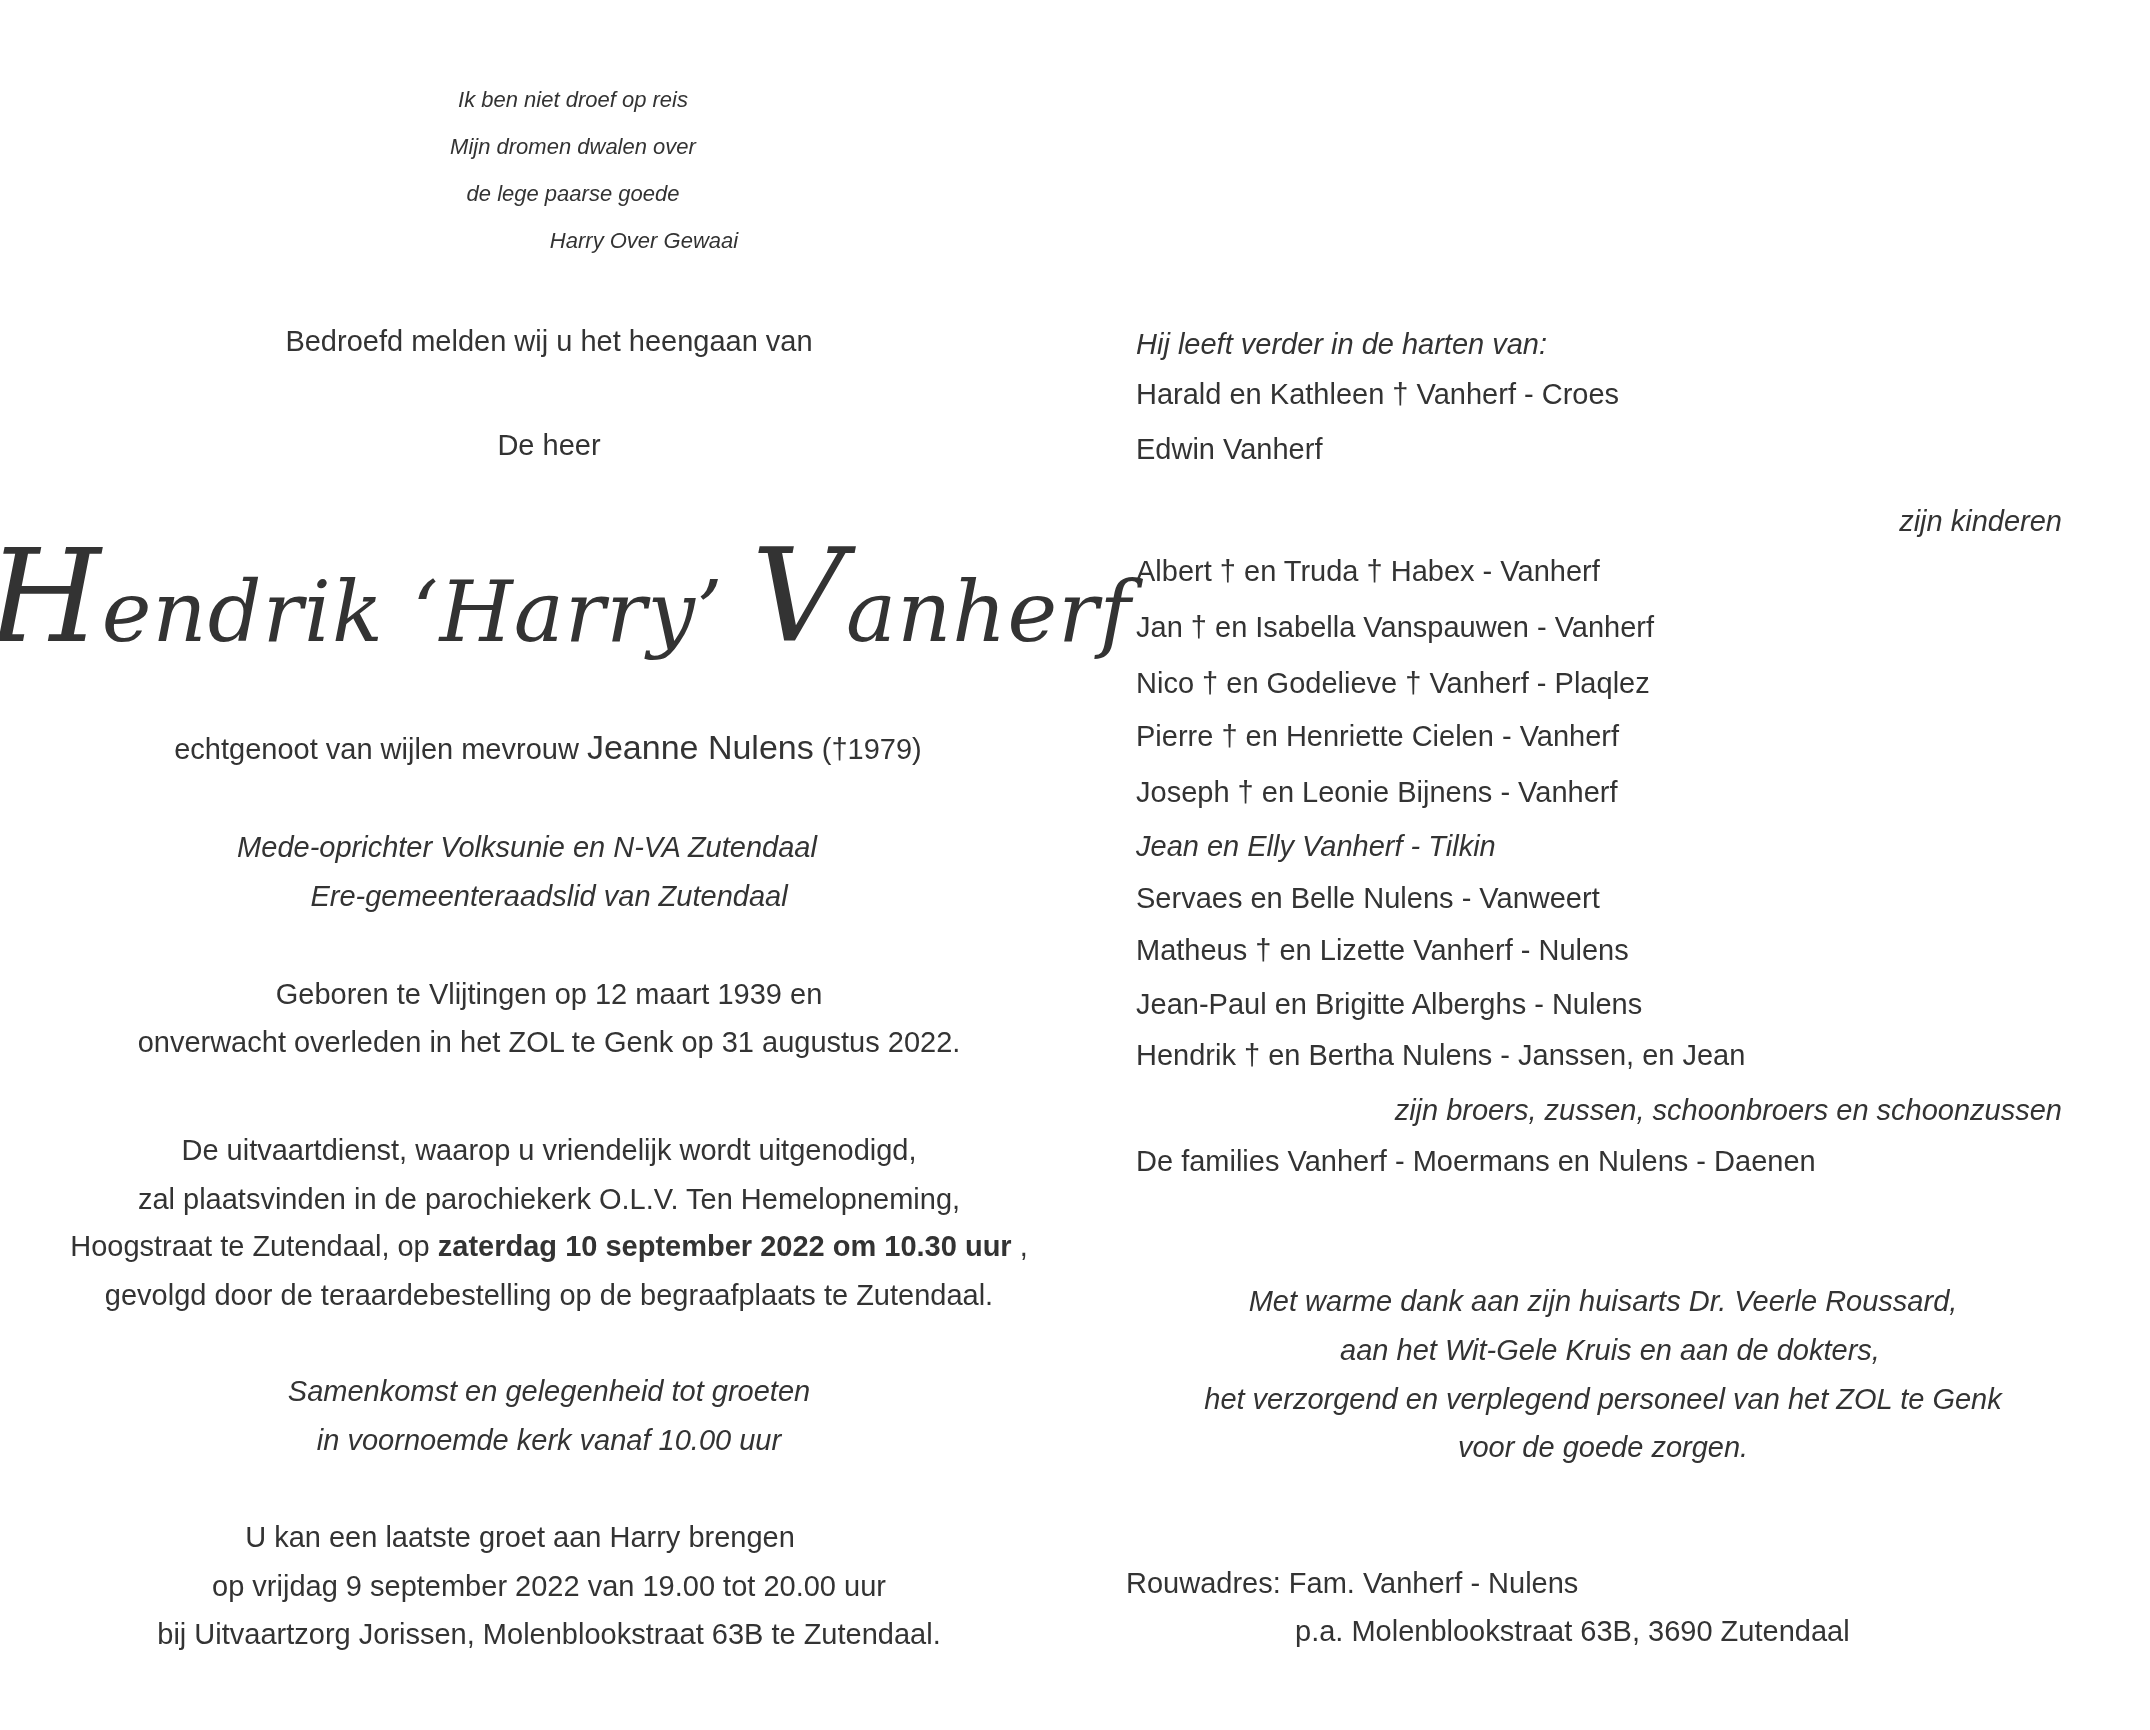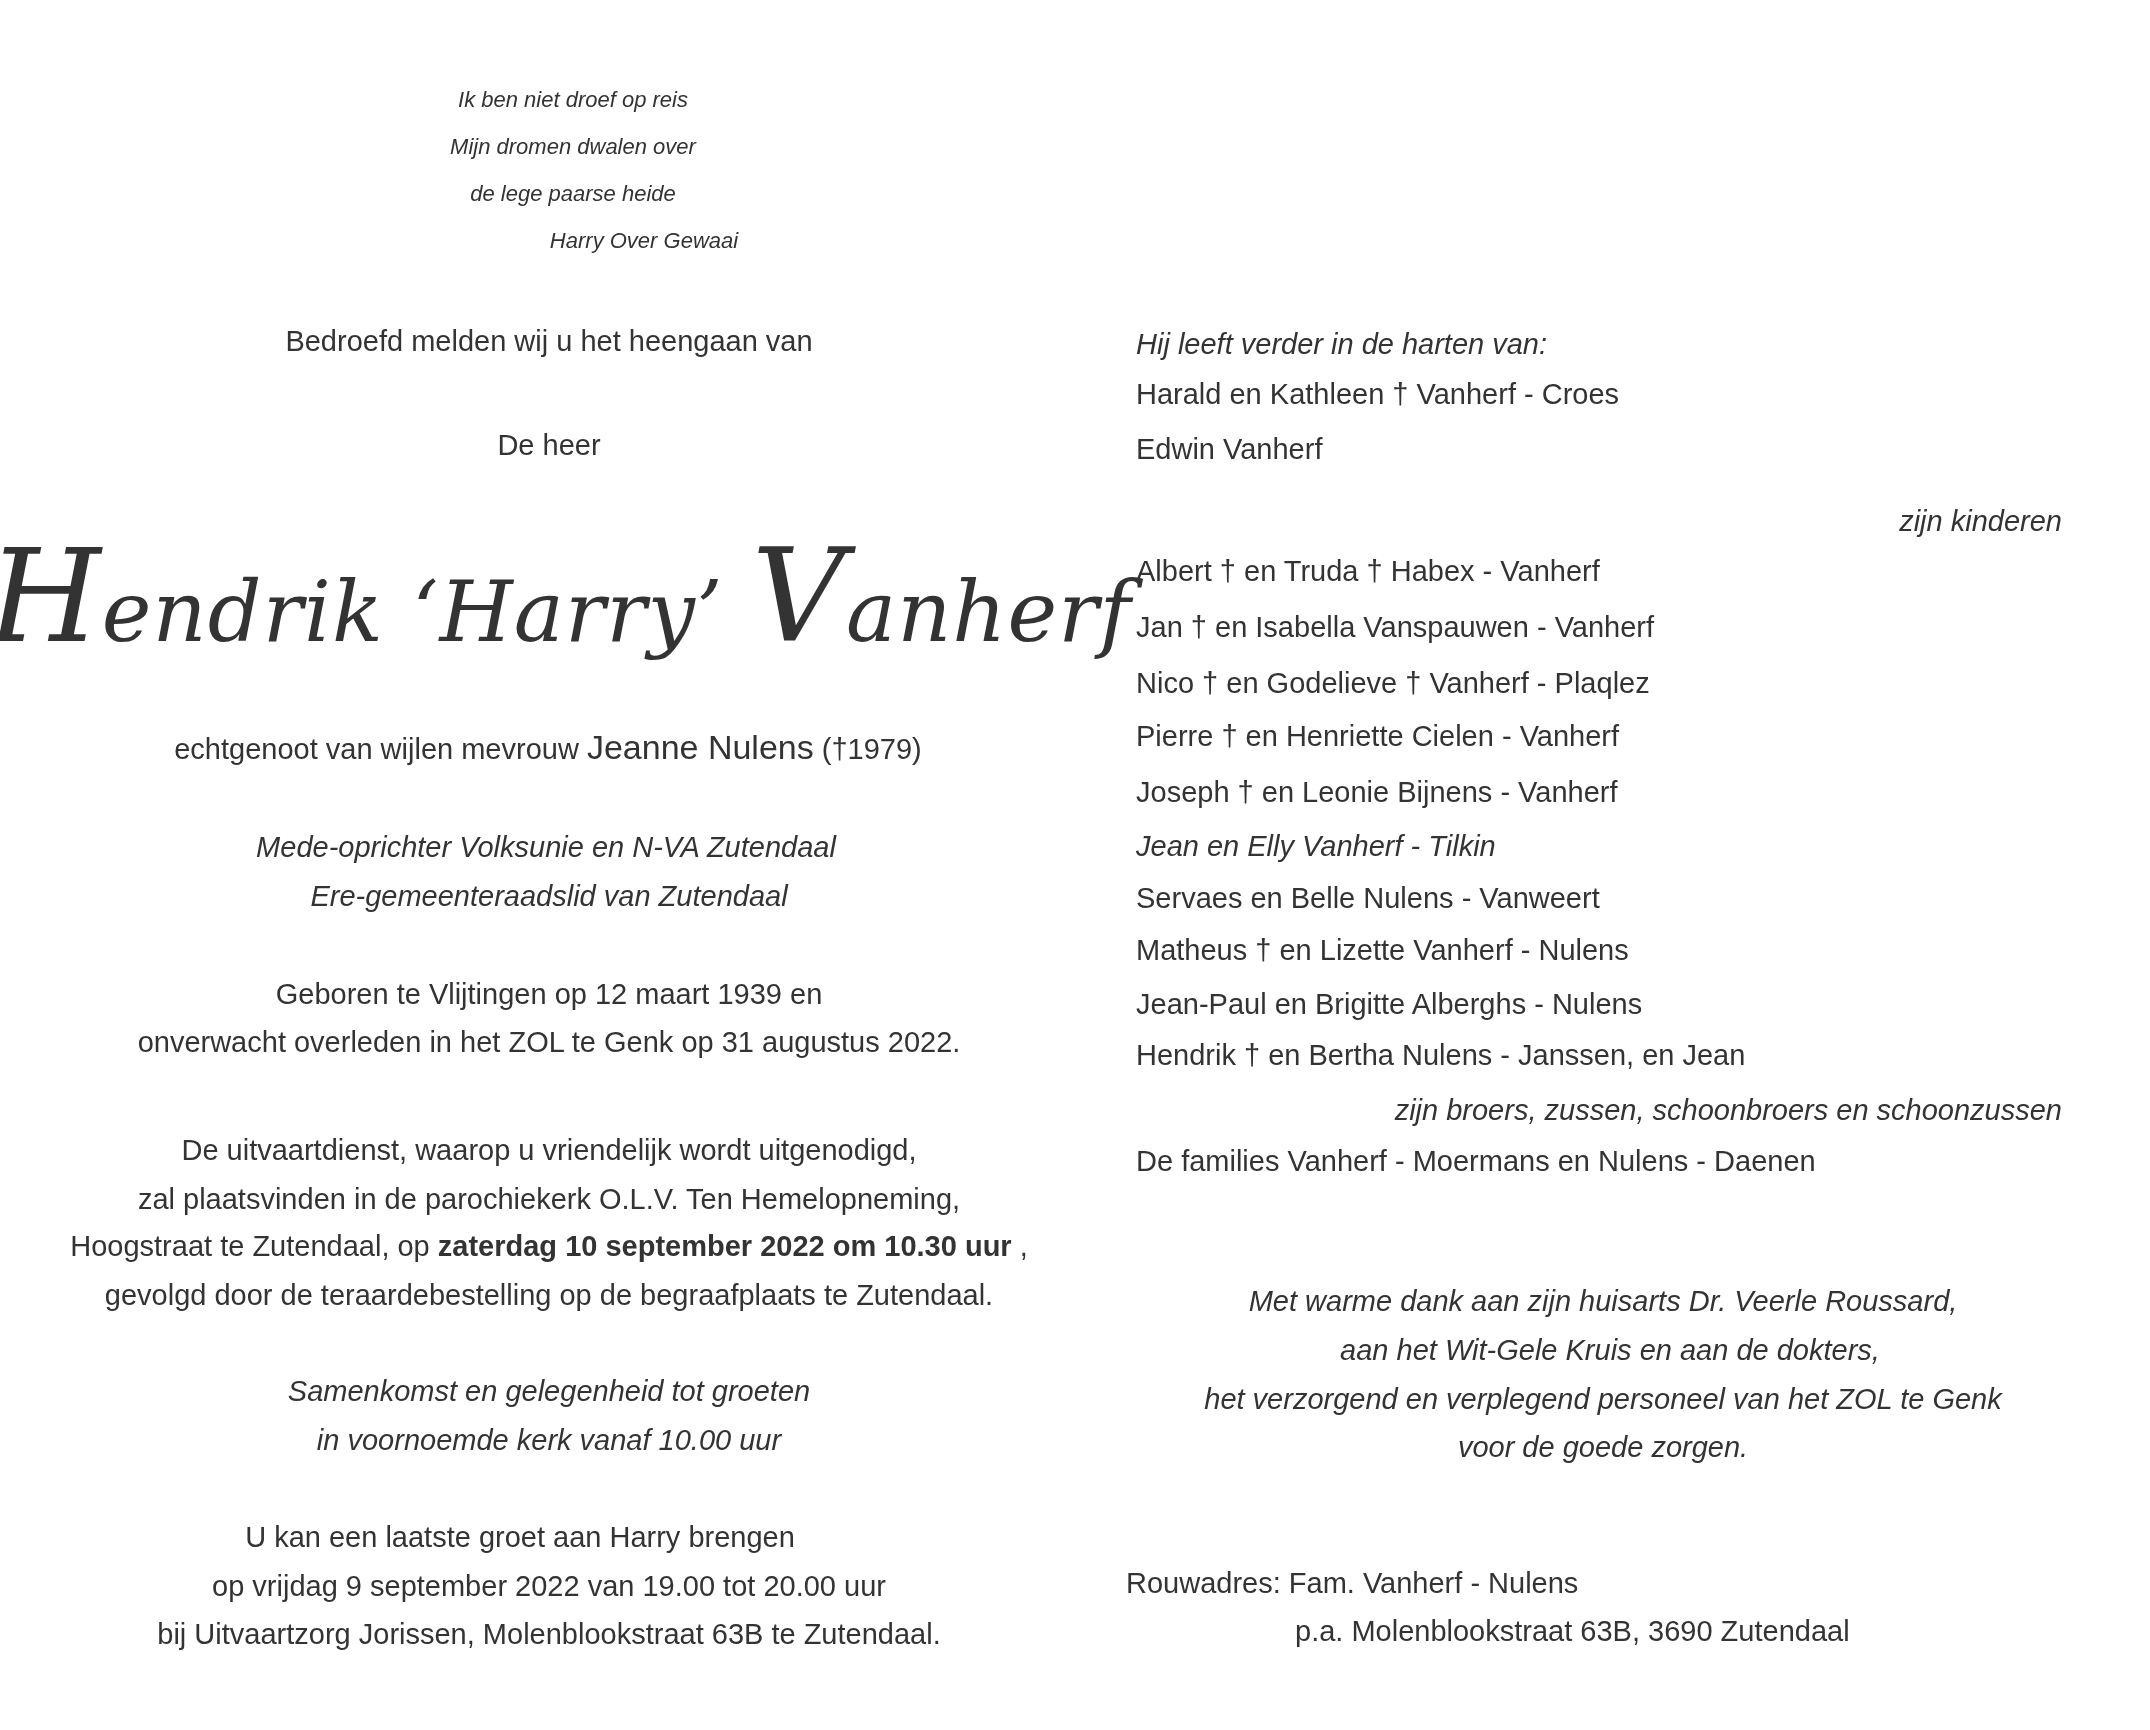--- a/index.html
+++ b/index.html
@@ -15,35 +15,35 @@
           font-family: "DejaVu Serif", serif; font-style: italic; font-size: 84px; color: #333333;
           white-space: nowrap; letter-spacing: 1.1px; }
   .name .cap { font-size: 129px; font-weight: 200; }
   .poem { font-size: 22px; }
 </style>
 </head>
 <body>
 
 <div class="t c i poem" style="left:573px;top:100px;">Ik ben niet droef op reis</div>
 <div class="t c i poem" style="left:573px;top:147px;">Mijn dromen dwalen over</div>
-<div class="t c i poem" style="left:573px;top:194px;">de lege paarse heide</div>
+<div class="t c i poem" style="left:573px;top:194px;">de lege paarse goede</div>
 <div class="t c i poem" style="left:644px;top:241px;">Harry Over Gewaai</div>
 
 <div class="t c" style="left:549px;top:341px;">Bedroefd melden wij u het heengaan van</div>
 <div class="t c" style="left:549px;top:445px;">De heer</div>
 
 <div class="name">
   <span class="cap">H</span><span>endrik ‘Harry’ </span><span class="cap">V</span><span>anherf</span>
 </div>
 
 <div class="t c" style="left:548px;top:747px;">
   <span>echtgenoot van wijlen mevrouw </span><span class="big">Jeanne Nulens</span> <span>(†1979)</span>
 </div>
 
-<div class="t c i" style="left:546px;top:847px;">Mede-oprichter Volksunie en N-VA Zutendaal</div>
+<div class="t c i" style="left:527px;top:847px;">Mede-oprichter Volksunie en N-VA Zutendaal</div>
 <div class="t c i" style="left:549px;top:896px;">Ere-gemeenteraadslid van Zutendaal</div>
 
 <div class="t c" style="left:549px;top:994px;">Geboren te Vlijtingen op 12 maart 1939 en</div>
 <div class="t c" style="left:549px;top:1042px;">onverwacht overleden in het ZOL te Genk op 31 augustus 2022.</div>
 
 <div class="t c" style="left:549px;top:1150px;">De uitvaartdienst, waarop u vriendelijk wordt uitgenodigd,</div>
 <div class="t c" style="left:549px;top:1199px;">zal plaatsvinden in de parochiekerk O.L.V. Ten Hemelopneming,</div>
 <div class="t c" style="left:549px;top:1246px;">
   <span>Hoogstraat te Zutendaal, op </span><span class="b">zaterdag 10 september 2022 om 10.30 uur</span><span> ,</span>
 </div>

